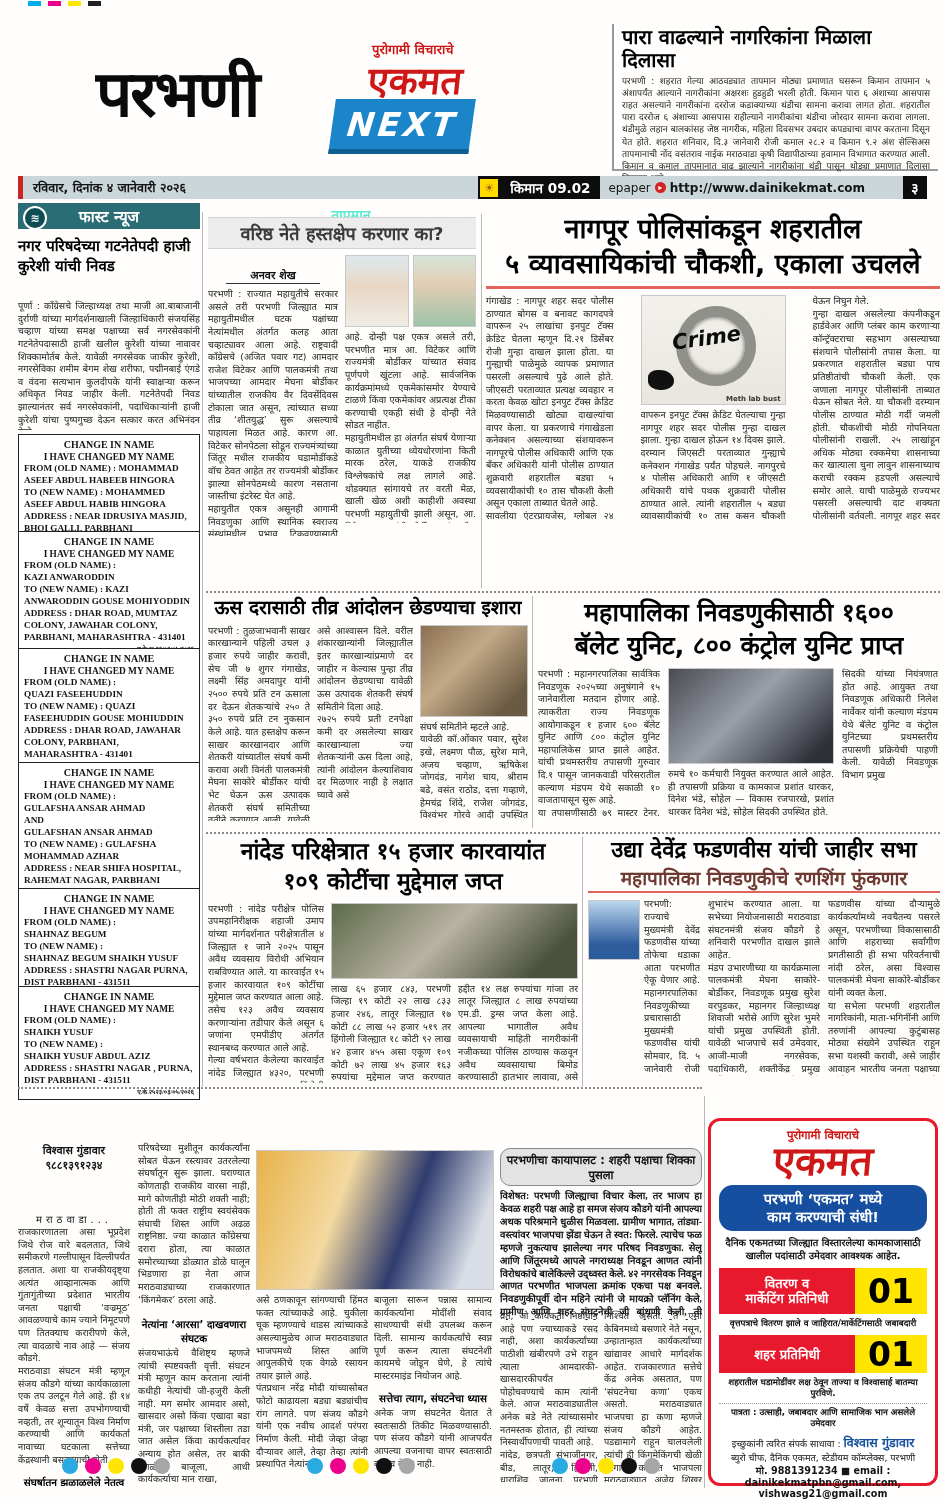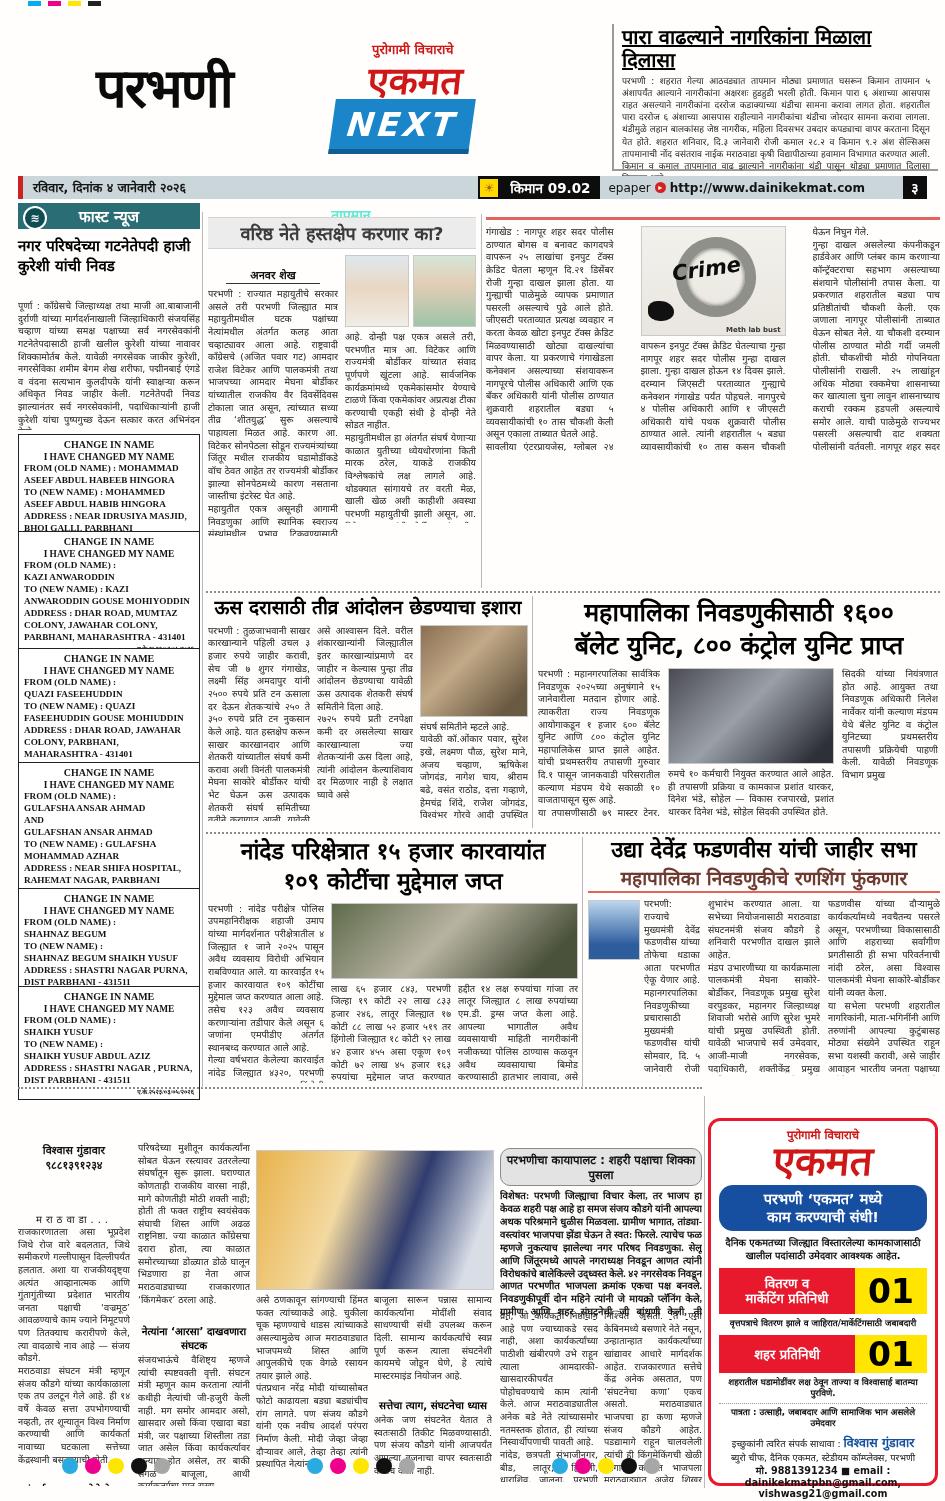--- a/index.html
+++ b/index.html
@@ -11,21 +11,21 @@
   .bodytxt{font-size:9.3px;line-height:1.36;color:#1c1c1c;overflow:hidden;}
   .hl{font-weight:800;color:#000;}
   .center{text-align:center;}
   .vrule{position:absolute;width:1px;background:#b9b9b9;}
   .dothr{position:absolute;border-top:2px dotted #8a8a8a;height:0;}
   .photo{position:relative;border:1px solid #c9c9c9;overflow:hidden;}
   .regrow{display:flex;gap:7px;}
   .regdot{width:16px;height:16px;border-radius:50%;}
   .regsq{width:13px;height:5px;}
   
-  .mast-title{font-size:54px;font-weight:800;line-height:1;letter-spacing:-2px;color:#0a0a0a;text-align:center;}
+  .mast-title{font-size:64px;font-weight:800;line-height:1;letter-spacing:-2px;color:#0a0a0a;text-align:center;}
   .next-box{background:#1a85c8;transform:skewX(-8deg);display:flex;align-items:center;justify-content:center;
             border-bottom:5px solid #0e5e93;}
   .next-txt{color:#fff;font-weight:800;font-style:italic;font-size:33px;letter-spacing:3px;transform:skewX(2deg);}
   .brand-red{color:#cf1717;font-weight:900;}
   
   .datebar{background:#cbd6da;display:flex;align-items:stretch;font-size:12.5px;}
   .datebar .seg{display:flex;align-items:center;}
   .blackseg{background:#0d0d0d;color:#fff;font-weight:700;}
   
   .fn-head{background:#2a6d75;color:#fff;font-weight:800;font-size:15.5px;display:flex;align-items:center;justify-content:center;position:relative;}
@@ -36,21 +36,21 @@
        font-size:9.2px;line-height:1.3;background:#fff;}
   .cin .t1{text-align:center;font-size:10px;}
   .cin .t2{text-align:center;font-size:9.4px;}
   .cin .ref{text-align:right;font-size:6.4px;margin-top:1px;}
   
   .subbar{background:#ececec;border-top:1px solid #d2d2d2;border-bottom:1px solid #d2d2d2;
           text-align:center;font-weight:800;color:#3b3b3b;}
   .byline{font-weight:800;font-size:11px;text-align:center;border-bottom:1.5px solid #333;width:72%;margin:12px auto 4px auto;padding-bottom:1px;}
   .redline{height:3px;background:#e2645c;}
   .colrow{display:flex;}
-  .subhead-inline{font-weight:800;text-align:center;font-size:10.3px;margin:10px 0 2px 0;color:#000;}
+  .subhead-inline{font-weight:800;text-align:center;font-size:10.3px;margin:3px 0 2px 0;color:#000;}
   
   .crime{background:linear-gradient(180deg,#f3f1ec 0%,#e9e6df 100%);}
   .cuff{position:absolute;left:34px;top:10px;width:58px;height:58px;border:11px solid #90908a;border-radius:50%;
         transform:rotate(-14deg);box-shadow:inset 0 0 4px #555;}
   .crime-word{position:absolute;left:30px;top:30px;font-weight:800;font-style:italic;font-size:21px;color:#0c0c0c;transform:rotate(-8deg);}
   .crime-sub{position:absolute;right:4px;bottom:1px;font-size:7px;color:#333;font-weight:bold;}
   .crime-blob{position:absolute;left:6px;bottom:14px;width:26px;height:20px;background:#111;border-radius:40% 60% 50% 50%;}
   
   .ad{border:3px solid #e8192c;border-radius:12px;background:#fff;text-align:center;box-sizing:border-box;padding:6px 8px;}
   .ad-blue{background:#164ea0;border-radius:14px;color:#fff;font-weight:800;font-size:14.5px;line-height:1.25;padding:5px 4px;margin-top:5px;}
@@ -76,21 +76,21 @@
   </div>
 
   <div class="abs mast-title" style="left:96px;top:62px;">परभणी</div>
   <div class="abs brand-red" style="left:372px;top:40px;font-size:13px;">पुरोगामी विचाराचे</div>
   <div class="abs brand-red" style="left:368px;top:53px;font-size:38px;transform:skewX(-6deg);">एकमत</div>
   <div class="abs next-box" style="left:332px;top:99px;width:140px;height:50px;">
     <span class="next-txt">NEXT</span>
   </div>
 
   <div class="abs" style="left:612px;top:24px;width:326px;height:147px;border-left:2px solid #9a9a9a;border-bottom:2px solid #9a9a9a;padding:2px 8px 4px 8px;box-sizing:border-box;">
-    <div class="hl" style="font-size:20px;line-height:1.15;text-decoration:underline;">पारा वाढल्याने नागरिकांना मिळाला दिलासा</div>
+    <div class="hl" style="font-size:20px;line-height:1.15;">पारा वाढल्याने नागरिकांना मिळाला दिलासा</div>
     <div class="bodytxt just pre" style="font-size:8.9px;margin-top:3px;height:106px;">परभणी : शहरात गेल्या आठवड्यात तापमान मोठ्या प्रमाणात घसरून किमान तापमान ५ अंशापर्यंत आल्याने नागरीकांना अक्षरशः हुडहुडी भरली होती. किमान पारा ६ अंशाच्या आसपास राहत असल्याने नागरीकांना दररोज कडाक्याच्या थंडीचा सामना करावा लागत होता. शहरातील पारा दररोज ६ अंशाच्या आसपास राहील्याने नागरीकांचा थंडीचा जोरदार सामना करावा लागला. थंडीमुळे लहान बालकांसह जेष्ठ नागरीक, महिला दिवसभर उबदार कपड्याचा वापर करताना दिसून येत होते. शहरात शनिवार, दि.३ जानेवारी रोजी कमाल २८.२ व किमान ९.२ अंश सेल्सिअस तापमानाची नोंद वसंतराव नाईक मराठवाडा कृषी विद्यापीठाच्या हवामान विभागात करण्यात आली. किमान व कमाल तापमानात वाढ झाल्याने नागरीकांना थंडी पासून थोड्या प्रमाणात दिलासा मिळाला आहे.</div>
   </div>
 
   <div class="abs datebar" style="left:18px;top:176px;width:909px;height:23px;">
     <div style="width:5px;background:#cc2222;"></div>
     <div class="seg" style="padding:0 10px;font-weight:700;">रविवार, दिनांक ४ जानेवारी २०२६</div>
     <div style="flex:1"></div>
     <div class="seg" style="background:#c81a1a;color:#5eead4;font-weight:800;font-size:14px;padding:0 12px;margin-top:38px;">तापमान</div>
     <div class="seg blackseg" style="font-size:13px;padding:0 10px;margin-top:44px;">कमाल 28.07</div>
     <div class="seg" style="background:#0d0d0d;padding:2px;">
@@ -190,20 +190,22 @@
           <div class="photo" style="width:62px;height:70px;background:linear-gradient(180deg,#d5e6d8 0%,#e3cdb5 40%,#9fc4a8 100%);"></div>
         </div>
         <div class="bodytxt just pre" style="height:192px;margin-top:4px;">आहे. दोन्ही पक्ष एकत्र असले तरी, परभणीत मात्र आ. विटेकर आणि राज्यमंत्री बोर्डीकर यांच्यात संवाद पूर्णपणे खुंटला आहे. सार्वजनिक कार्यक्रमांमध्ये एकमेकांसमोर येण्याचे टाळणे किंवा एकमेकांवर अप्रत्यक्ष टीका करण्याची एकही संधी हे दोन्ही नेते सोडत नाहीत.
 महायुतीमधील हा अंतर्गत संघर्ष येणाऱ्या काळात युतीच्या ध्येयधोरणांना किती मारक ठरेल, याकडे राजकीय विश्लेषकांचे लक्ष लागले आहे. थोडक्यात सांगायचे तर वरती मेळ, खाली खेळ अशी काहीशी अवस्था परभणी महायुतीची झाली असून, आ. विटेकर- राज्यमंत्री बोर्डीकर यांच्यातील हे शीतयुद्ध थांबवण्यासाठी आता वरिष्ठ नेत्यांना हस्तक्षेप करावा लागणार का? हा प्रश्न उपस्थित होत आहे.</div>
       </div>
     </div>
   </div>
 
   <div class="vrule" style="left:481px;top:214px;height:374px;"></div>
   <div class="abs" style="left:486px;top:212px;width:454px;height:376px;overflow:hidden;">
+    <div class="hl center pre" style="font-size:27px;line-height:1.28;">नागपूर पोलिसांकडून शहरातील
+५ व्यावसायिकांची चौकशी, एकाला उचलले</div>
     <div class="redline" style="margin-top:5px;"></div>
     <div class="colrow" style="gap:27px;margin-top:6px;">
       <div class="bodytxt just pre" style="width:145px;height:226px;">गंगाखेड : नागपूर शहर सदर पोलीस ठाण्यात बोगस व बनावट कागदपत्रे वापरून २५ लाखांचा इनपुट टॅक्स क्रेडिट घेतला म्हणून दि.२१ डिसेंबर रोजी गुन्हा दाखल झाला होता. या गुन्ह्याची पाळेमुळे व्यापक प्रमाणात पसरली असल्याचे पुढे आले होते. जीएसटी परताव्यात प्रत्यक्ष व्यवहार न करता केवळ खोटा इनपुट टॅक्स क्रेडिट मिळवण्यासाठी खोट्या दाखल्यांचा वापर केला. या प्रकरणाचे गंगाखेडला कनेक्शन असल्याच्या संशयावरून नागपूरचे पोलीस अधिकारी आणि एक बँकर अधिकारी यांनी पोलीस ठाण्यात शुक्रवारी शहरातील बड्या ५ व्यवसायीकांची १० तास चौकशी केली असून एकाला ताब्यात घेतले आहे.
 सावलीया एंटरप्रायजेस, ग्लोबल २४ ट्रेडर्स व एक मोबाईल नंबर वापरकर्ता अशा लिंकांवर बोगस व बनावट कागदपत्रे</div>
       <div style="width:145px;">
         <div class="photo crime" style="width:145px;height:110px;box-sizing:border-box;">
           <div class="cuff"></div>
           <div class="crime-word">Crime</div>
           <div class="crime-sub">Meth lab bust</div>
           <div class="crime-blob"></div>

